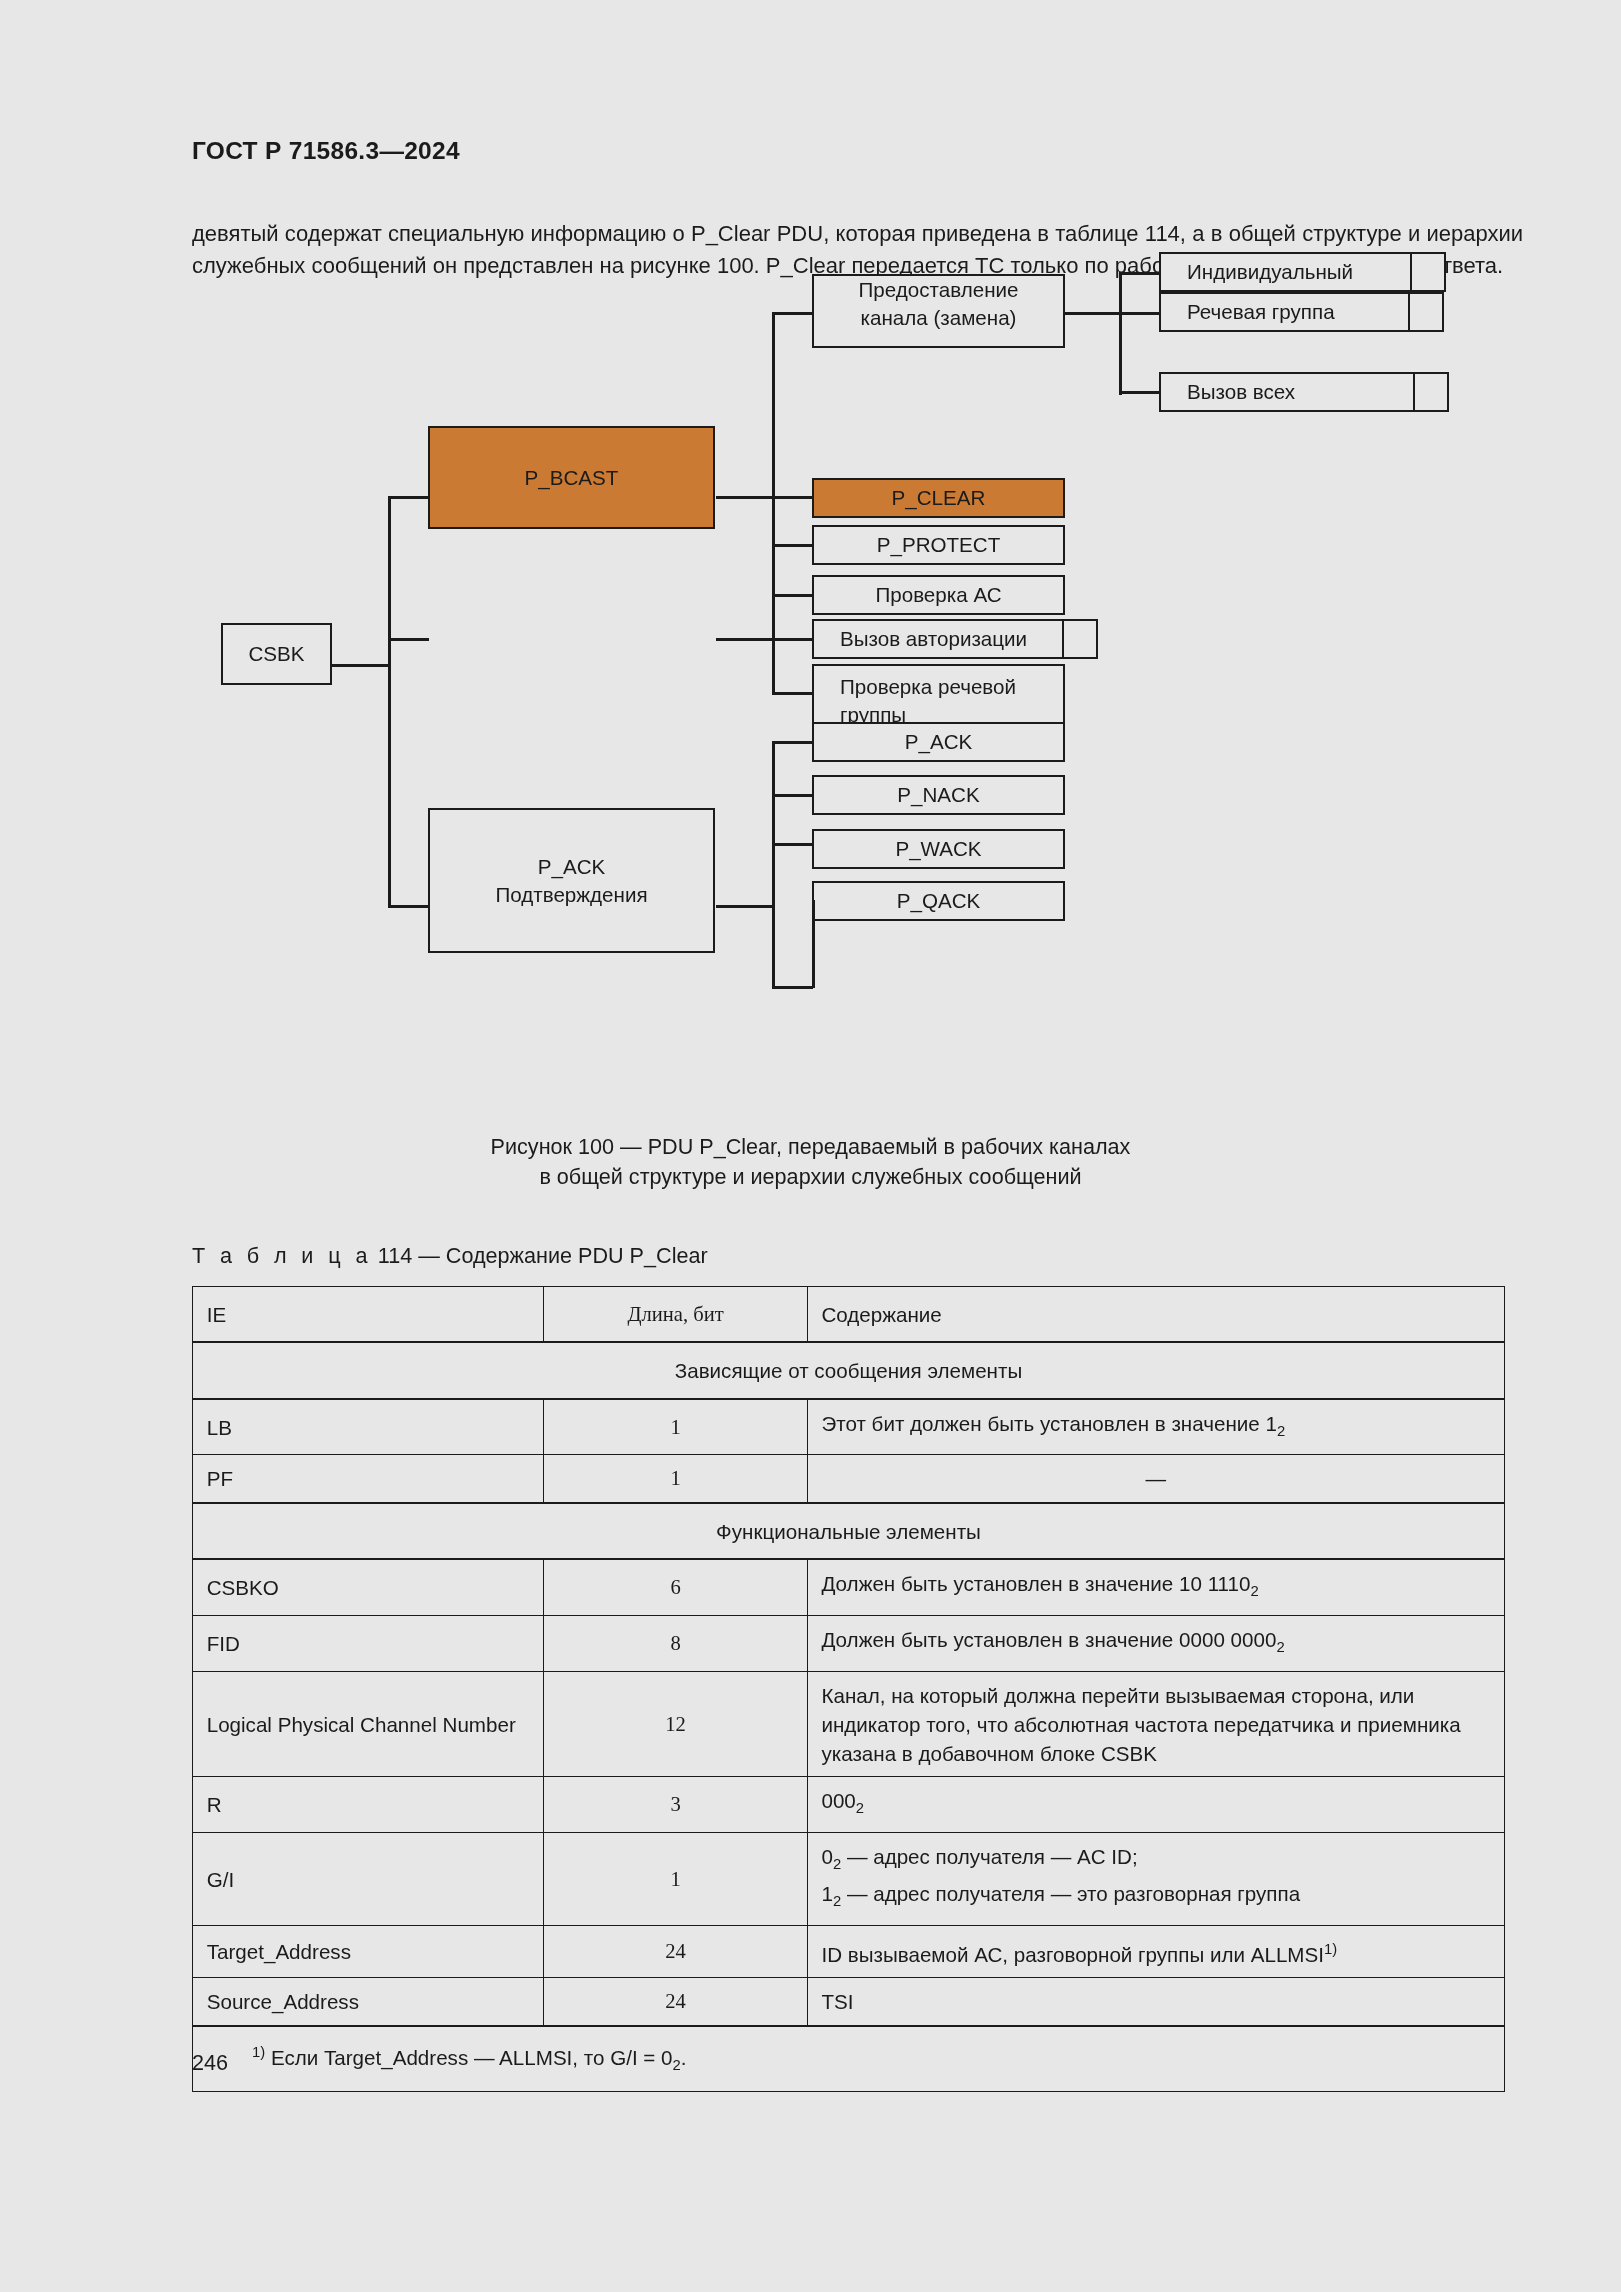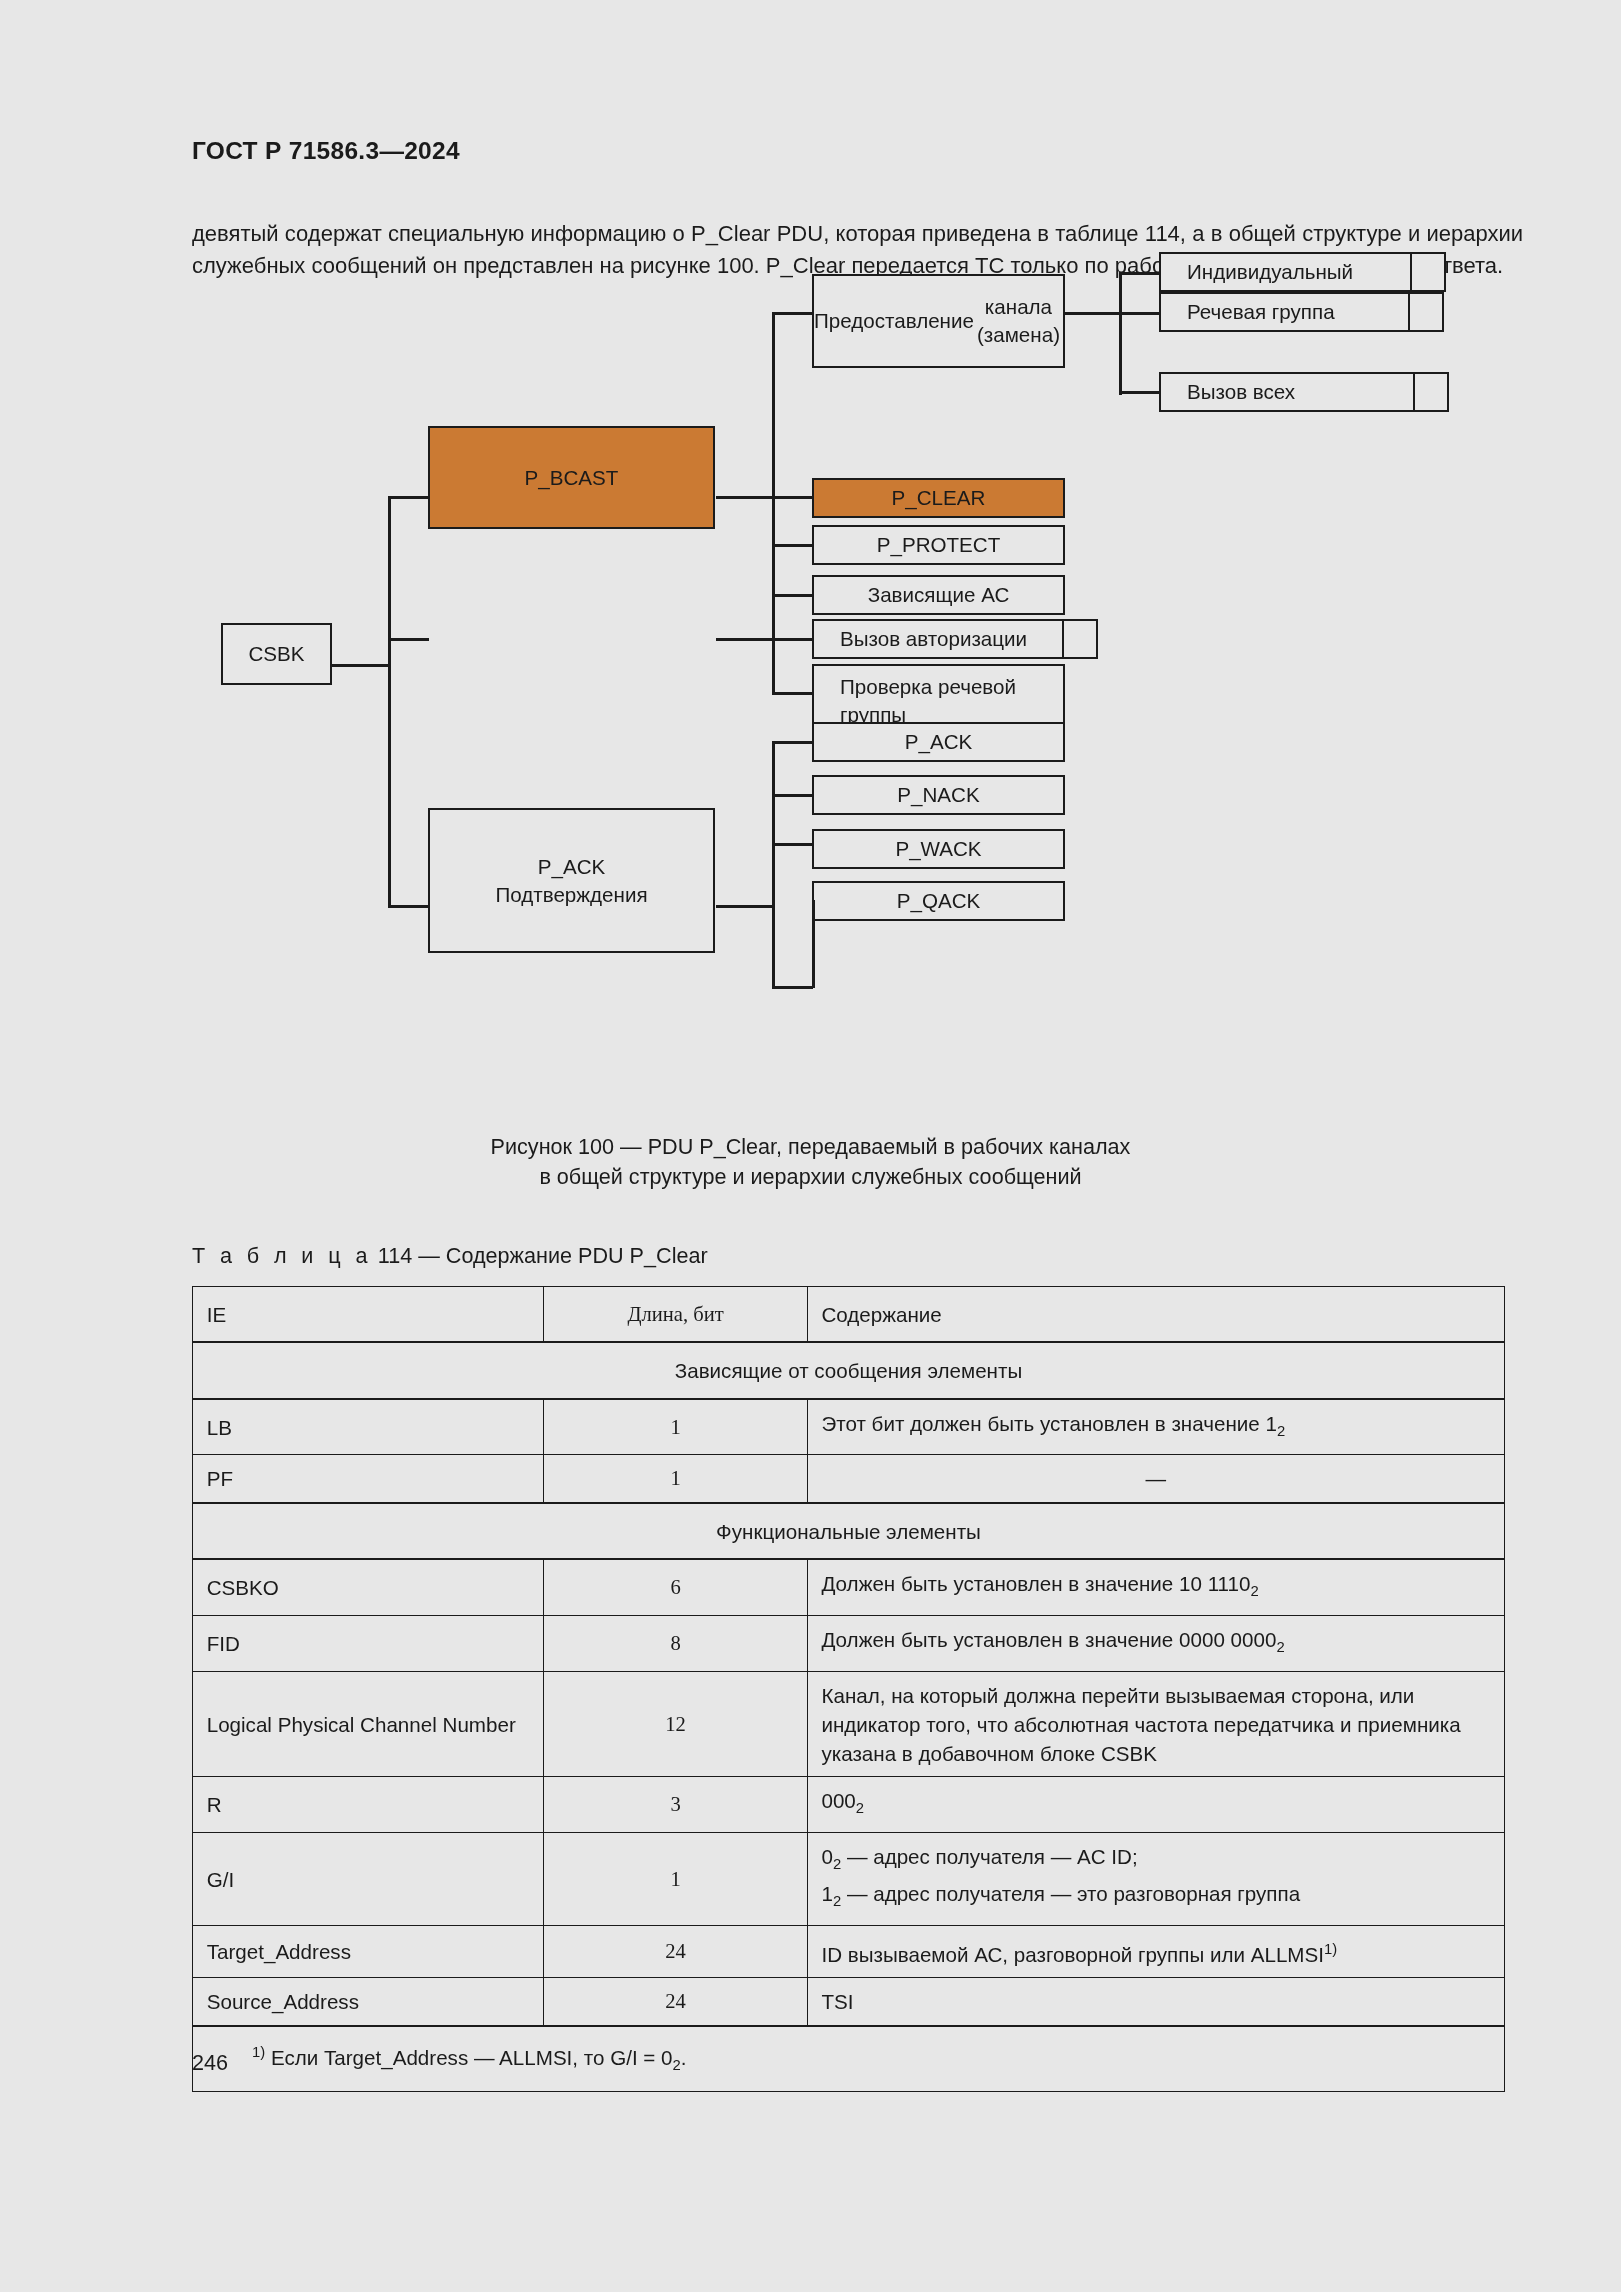--- a/index.html
+++ b/index.html
@@ -166,21 +166,21 @@
     <div class="conn h" style="left:388px; top:542px; width:41px;"></div>
 
     <div class="node center hl" style="left:428px; top:63px; width:287px; height:103px;">
       <span class="lbl">P_BCAST</span>
     </div>
 
     <div class="conn h" style="left:716px; top:133px; width:59px;"></div>
     <div class="conn v" style="left:772px; top:-51px; height:235px;"></div>
 
     <div class="conn h" style="left:772px; top:-51px; width:41px;"></div>
-    <div class="node center" style="left:812px; top:-89px; width:253px; height:94px; flex-direction:row; justify-content:flex-start;">
+    <div class="node center" style="left:812px; top:-89px; width:253px; height:74px; flex-direction:column; justify-content:flex-start;">
       <span class="lbl">Предоставление</span>
       <span class="lbl">канала (замена)</span>
     </div>
 
     <div class="conn h" style="left:772px; top:133px; width:41px;"></div>
     <div class="node center hl" style="left:812px; top:115px; width:253px; height:40px;">
       <span class="lbl">P_CLEAR</span>
     </div>
 
     <div class="conn h" style="left:772px; top:181px; width:41px;"></div>
@@ -208,21 +208,21 @@
       <span class="lbl">Вызов всех</span>
     </div>
     <div class="node" style="left:1413px; top:8.8px; width:36px; height:40px;"></div>
 
 
     <div class="conn h" style="left:716px; top:275px; width:59px;"></div>
     <div class="conn v" style="left:772px; top:133px; height:196px;"></div>
 
     <div class="conn h" style="left:772px; top:231px; width:41px;"></div>
     <div class="node center" style="left:812px; top:212px; width:253px; height:40px;">
-      <span class="lbl">Зависящие АС</span>
+      <span class="lbl">Проверка АС</span>
     </div>
 
     <div class="conn h" style="left:772px; top:275px; width:41px;"></div>
     <div class="node left" style="left:812px; top:256px; width:253px; height:40px;">
       <span class="lbl">Вызов авторизации</span>
     </div>
     <div class="node" style="left:1062px; top:256px; width:36px; height:40px;"></div>
 
     <div class="conn h" style="left:772px; top:329px; width:41px;"></div>
     <div class="node left" style="left:812px; top:301px; width:253px; height:74px; flex-direction:column; align-items:flex-start; justify-content:center;">

